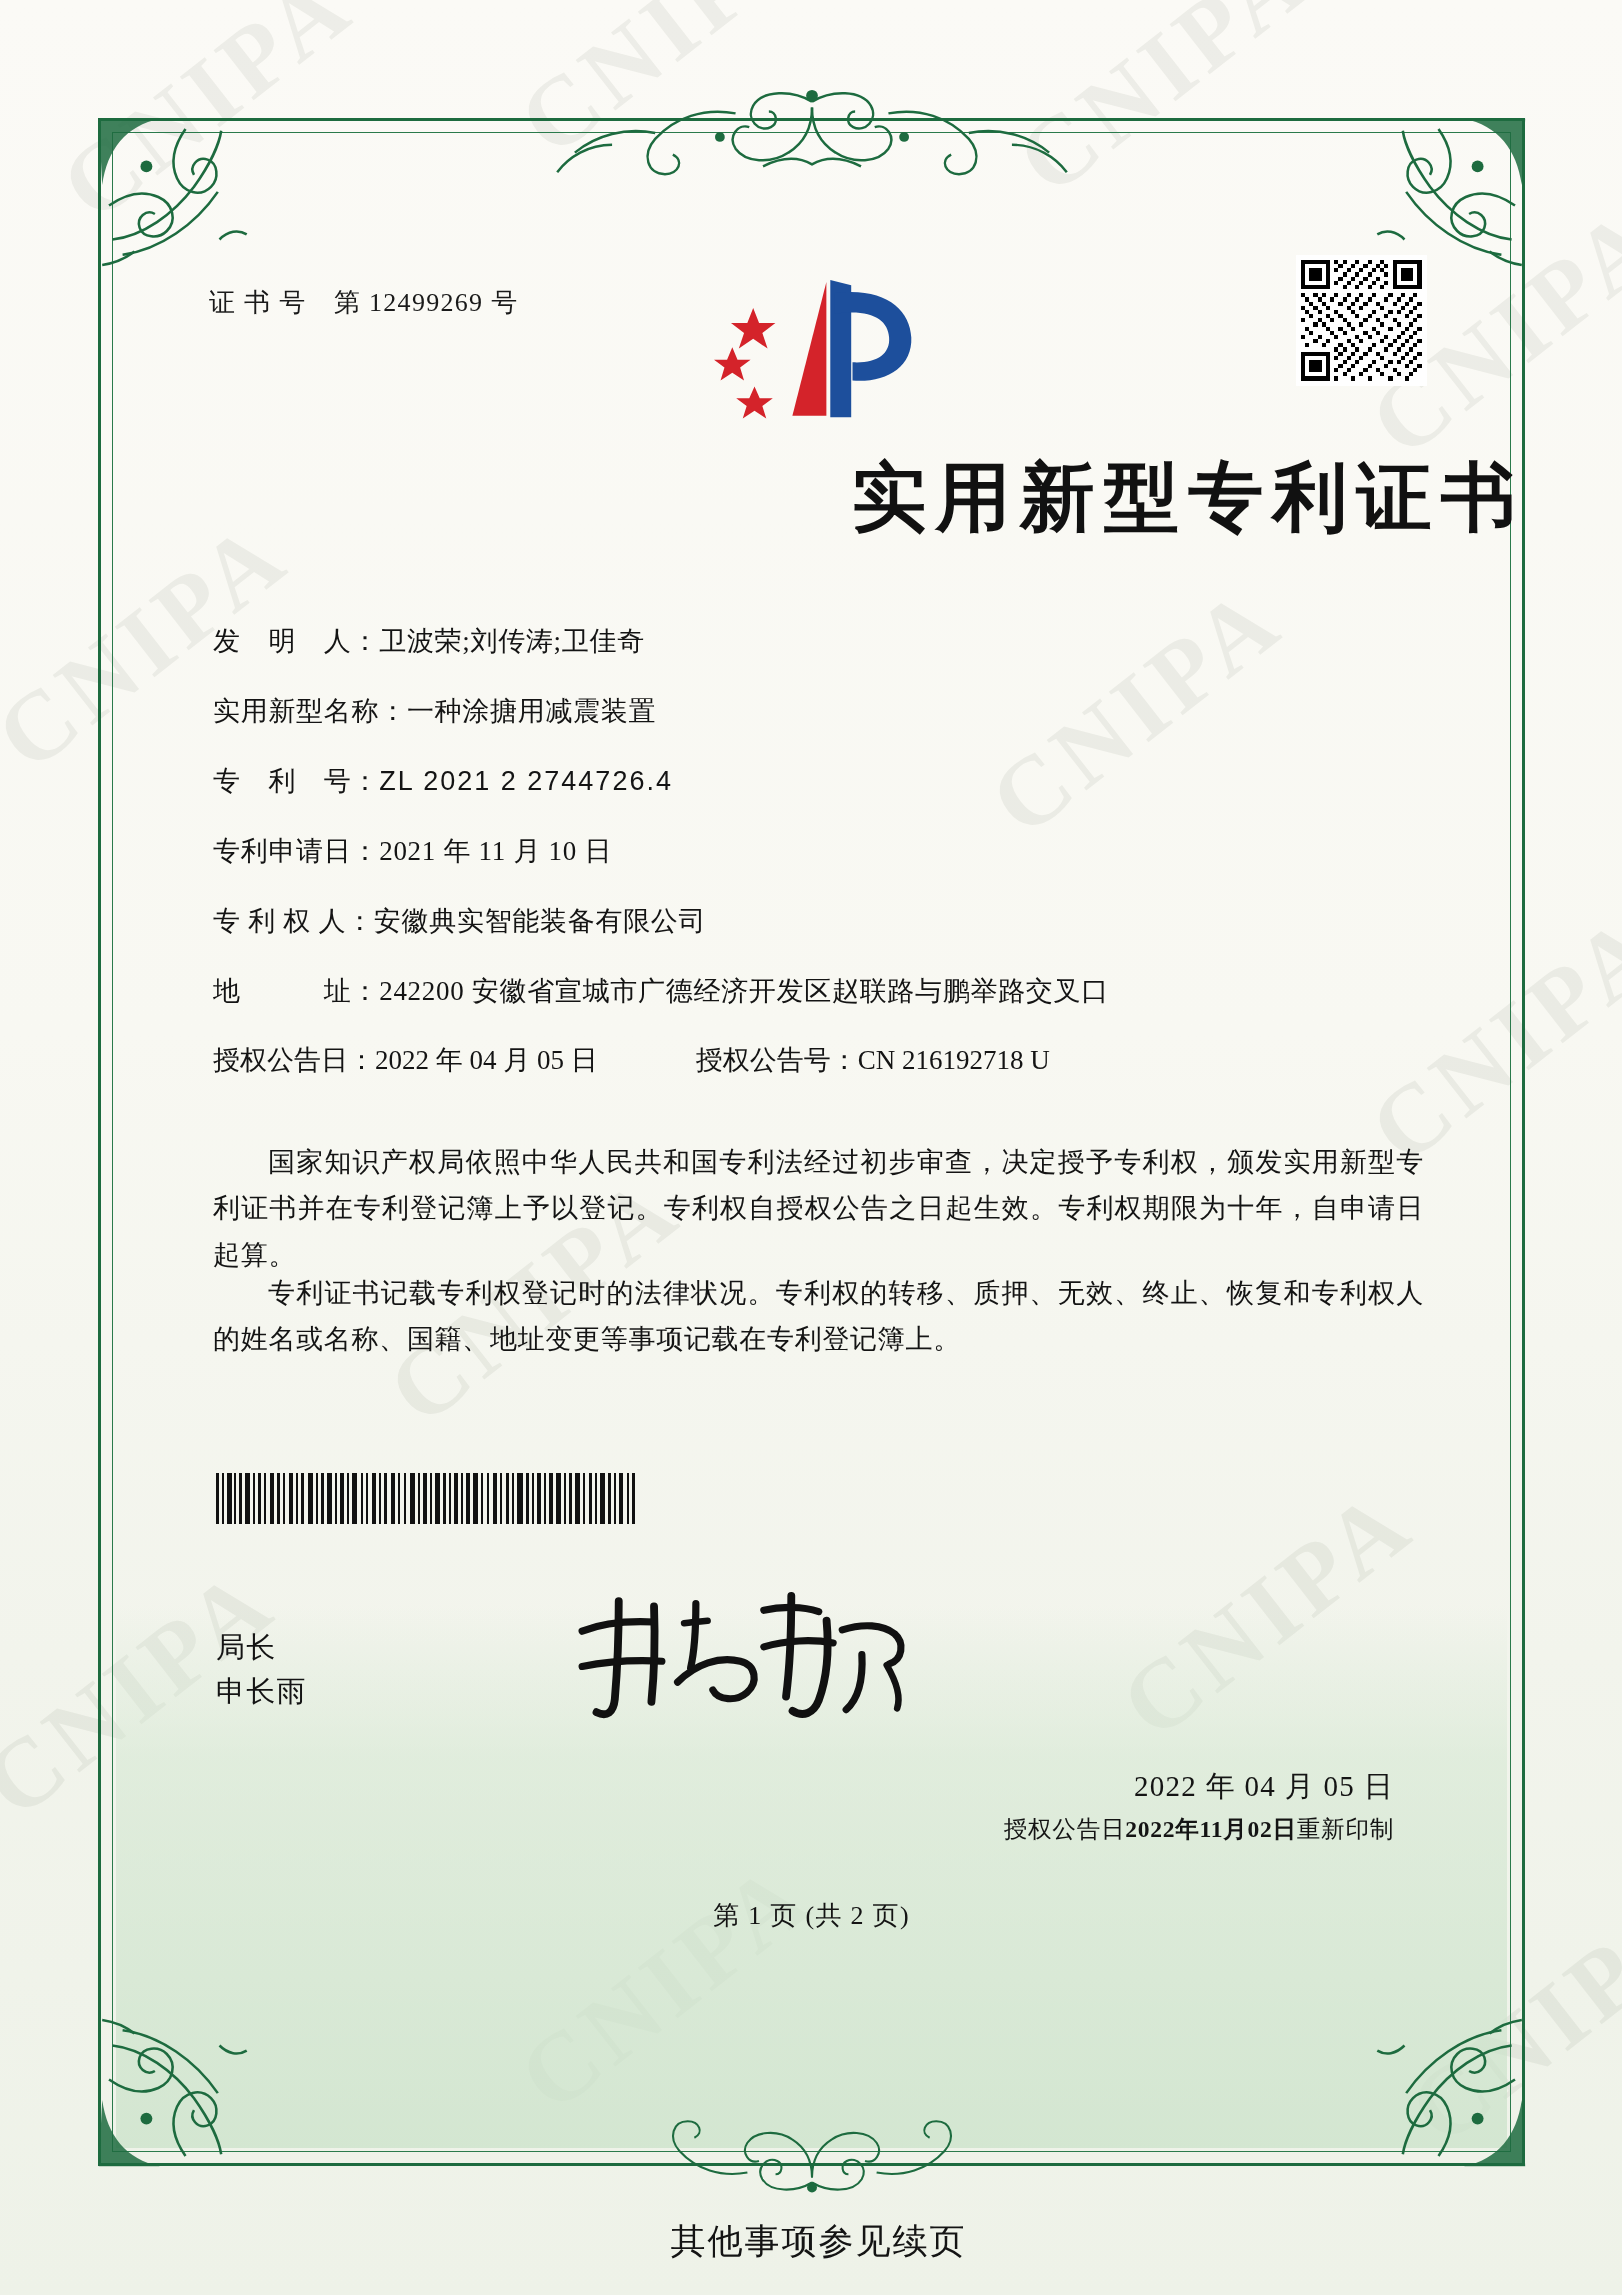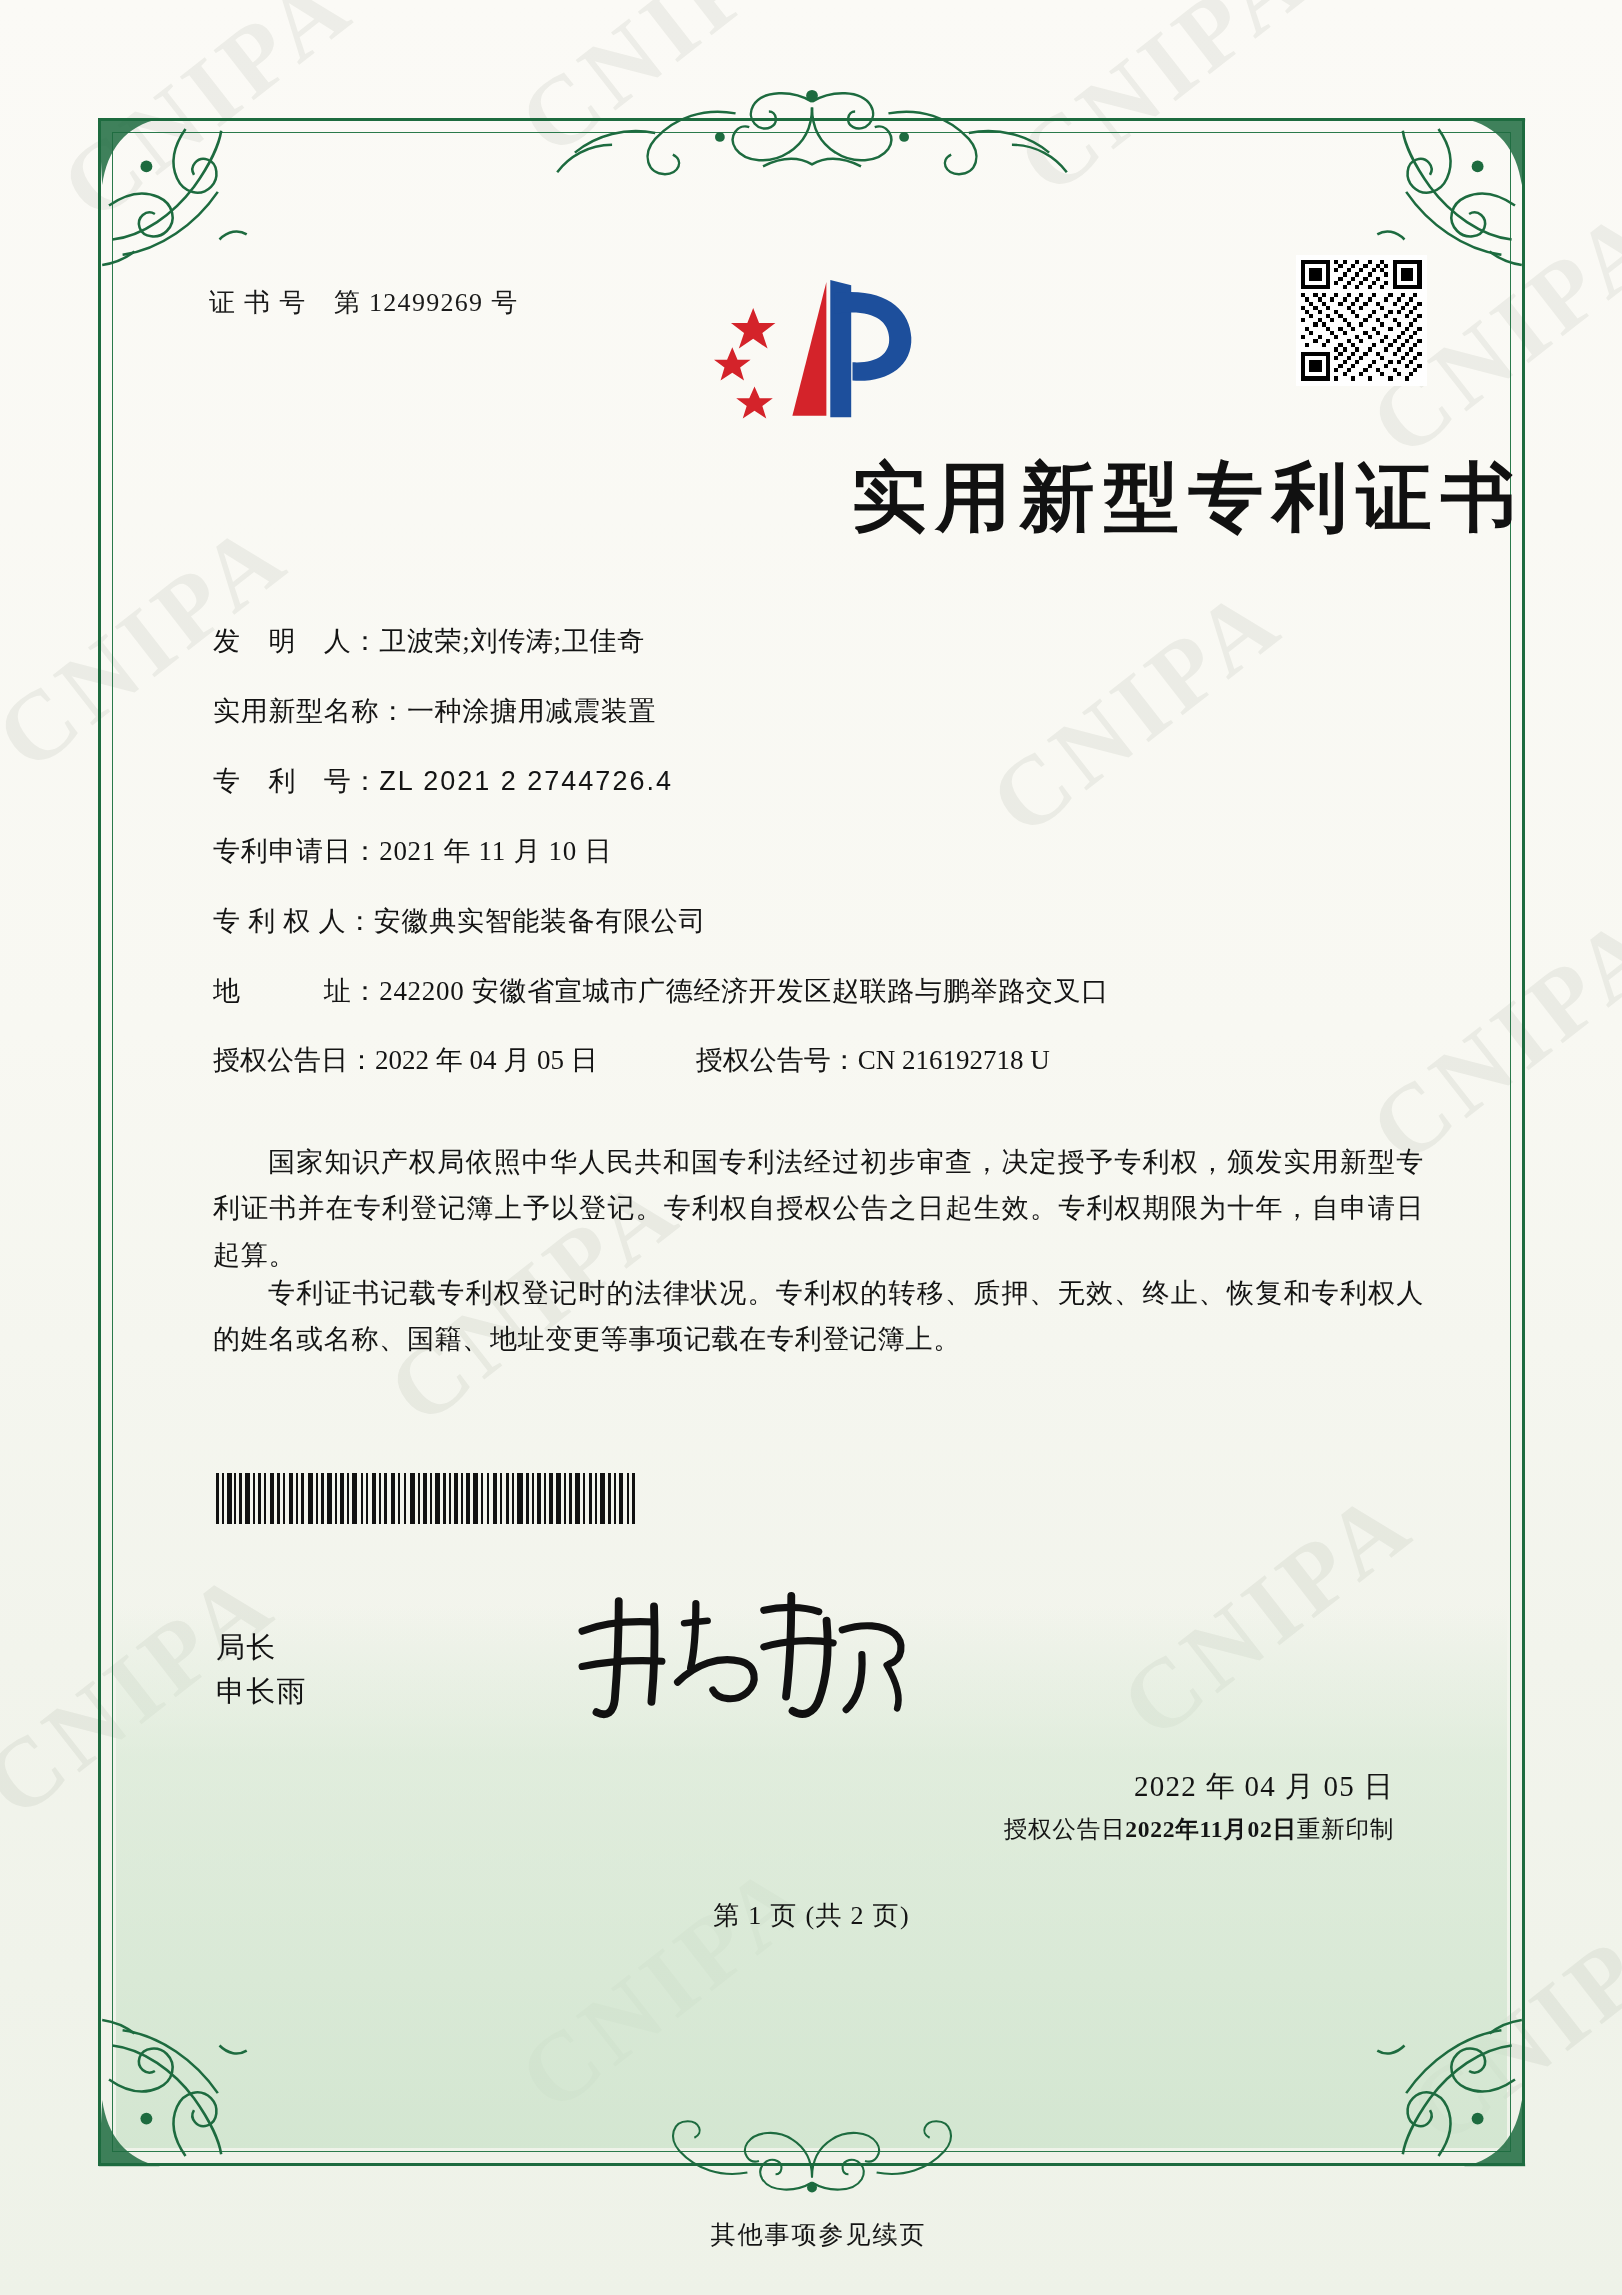--- a/index.html
+++ b/index.html
@@ -273,21 +273,21 @@
     font-size: 26px;
     color: #141414;
     letter-spacing: 1.3px;
   }
 
   .footer-note {
     position: absolute;
     left: 0; right: 0;
     top: 2218px;
     text-align: center;
-    font-size: 25px;
+    font-size: 35px;
     color: #141414;
     letter-spacing: 2px;
     padding-left: 14px;
   }
 </style>
 </head>
 <body>
 
 <div class="page">
 

